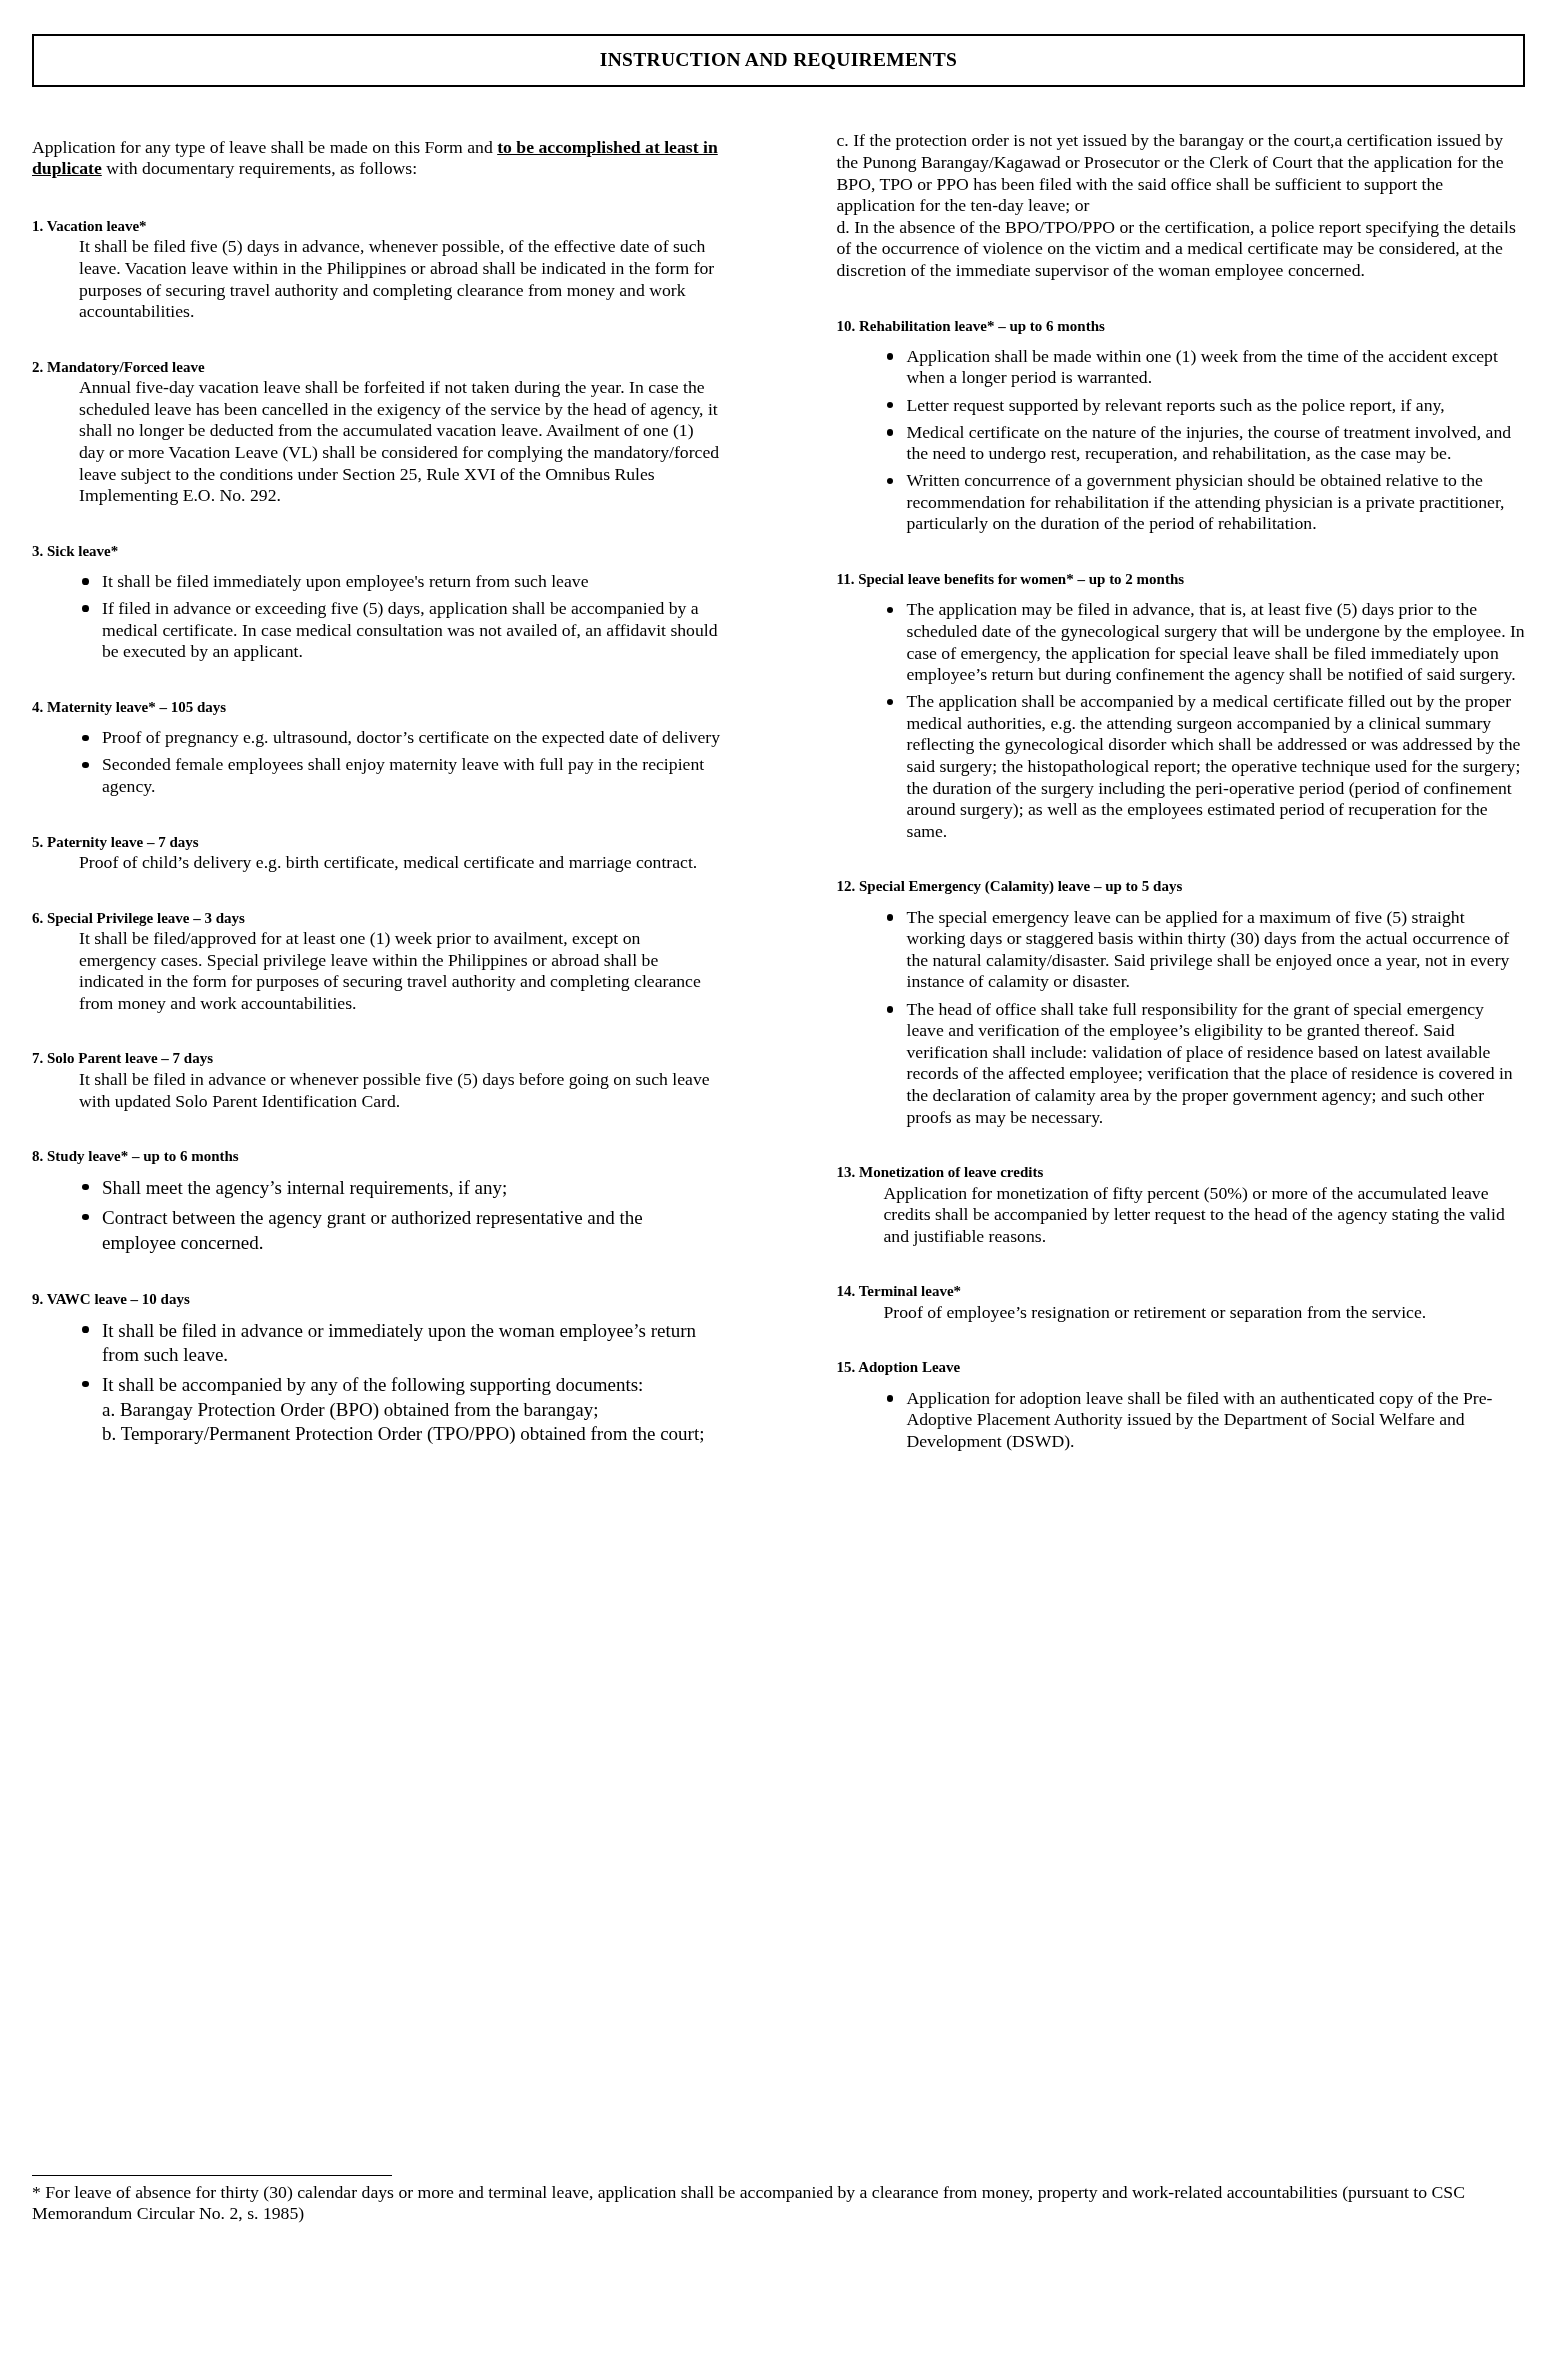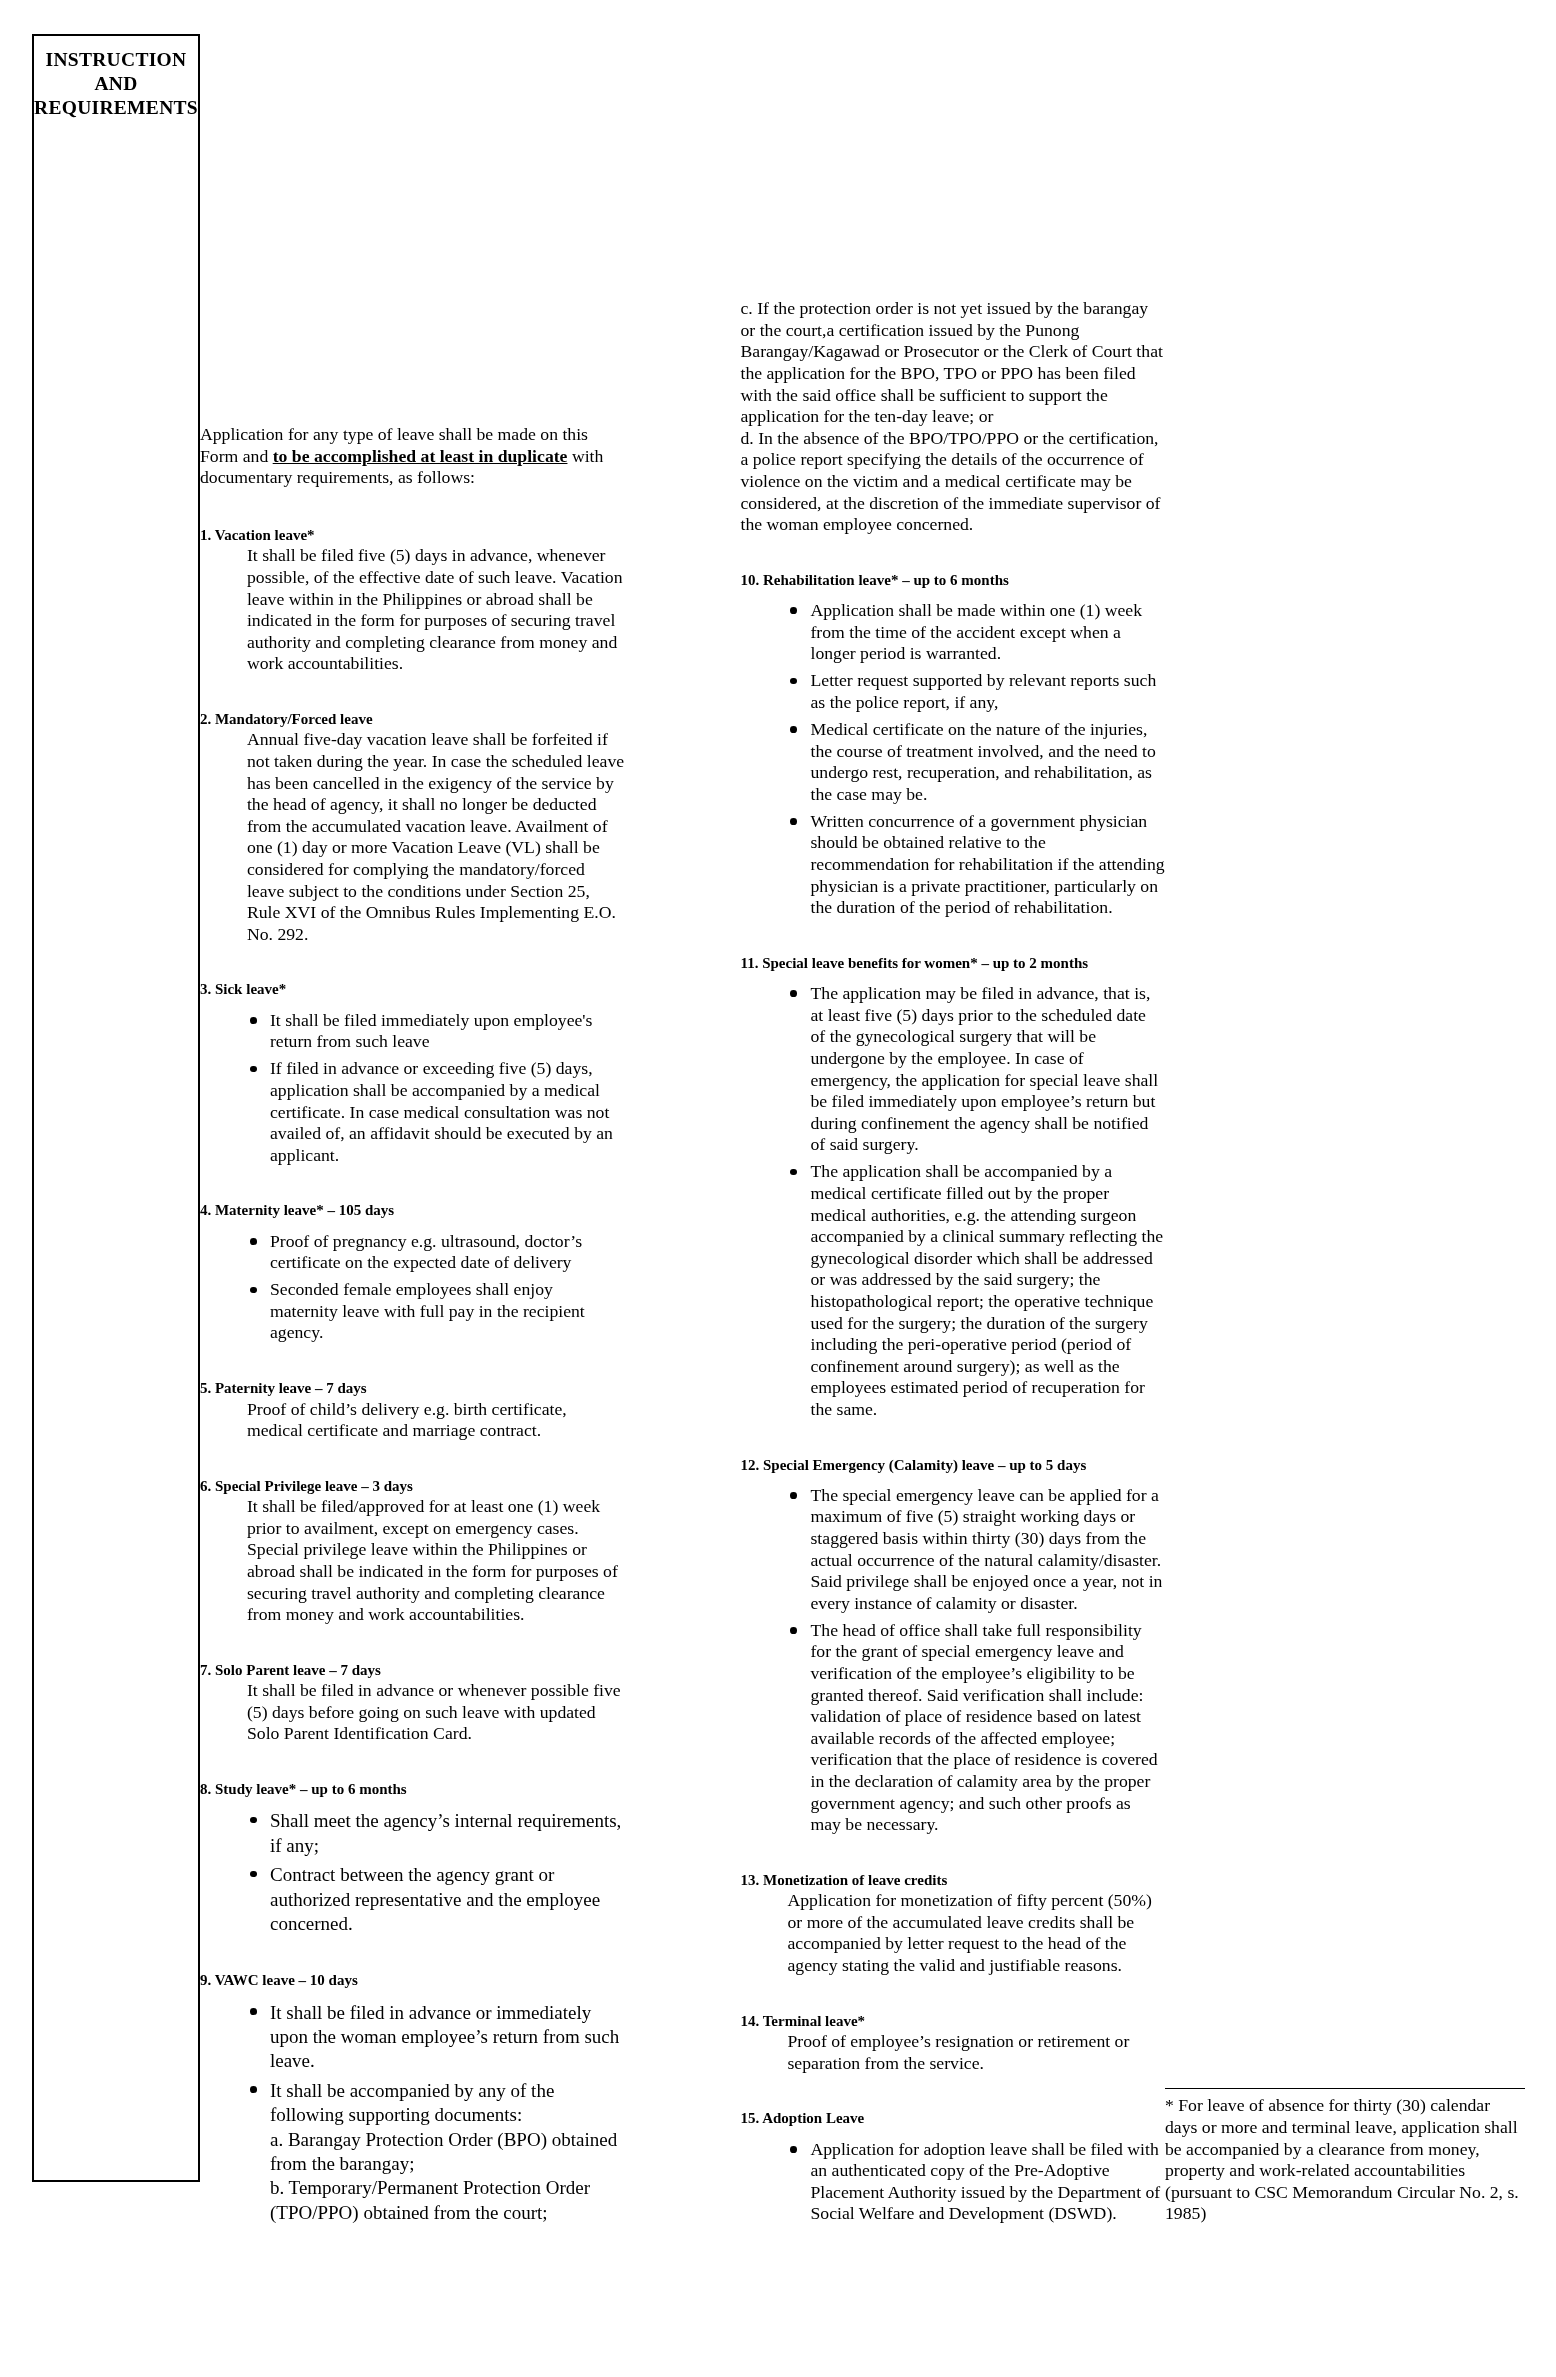--- a/index.html
+++ b/index.html
@@ -10,37 +10,37 @@
     color: #000000;
     font-family: "Liberation Serif", serif;
     font-size: 17.7px;
     line-height: 1.22;
   }
   .page {
     width: 1557px;
     min-height: 2377px;
     padding: 34px 32px 152px 32px;
     display: flex;
-    flex-direction: row;
+    flex-direction: column;
   }
   .title-box {
     border: 2.4px solid #000;
     text-align: center;
     padding: 12.2px 0 13.4px 0;
     margin-bottom: 43px;
   }
   .title-box h1 {
     font-size: 19.5px;
     font-weight: bold;
     letter-spacing: 0.3px;
   }
   .columns {
     display: flex;
     gap: 116px;
-    align-items: flex-end;
+    align-items: center;
   }
   .col { flex: 1 1 0; min-width: 0; }
   .intro { margin-bottom: 37px; }
   .intro .em { font-weight: bold; text-decoration: underline; }
   .section { margin-bottom: 35px; }
   .section:last-child { margin-bottom: 0; }
   .sec-heading {
     font-size: 15px;
     font-weight: bold;
     margin-bottom: 1.2px;

